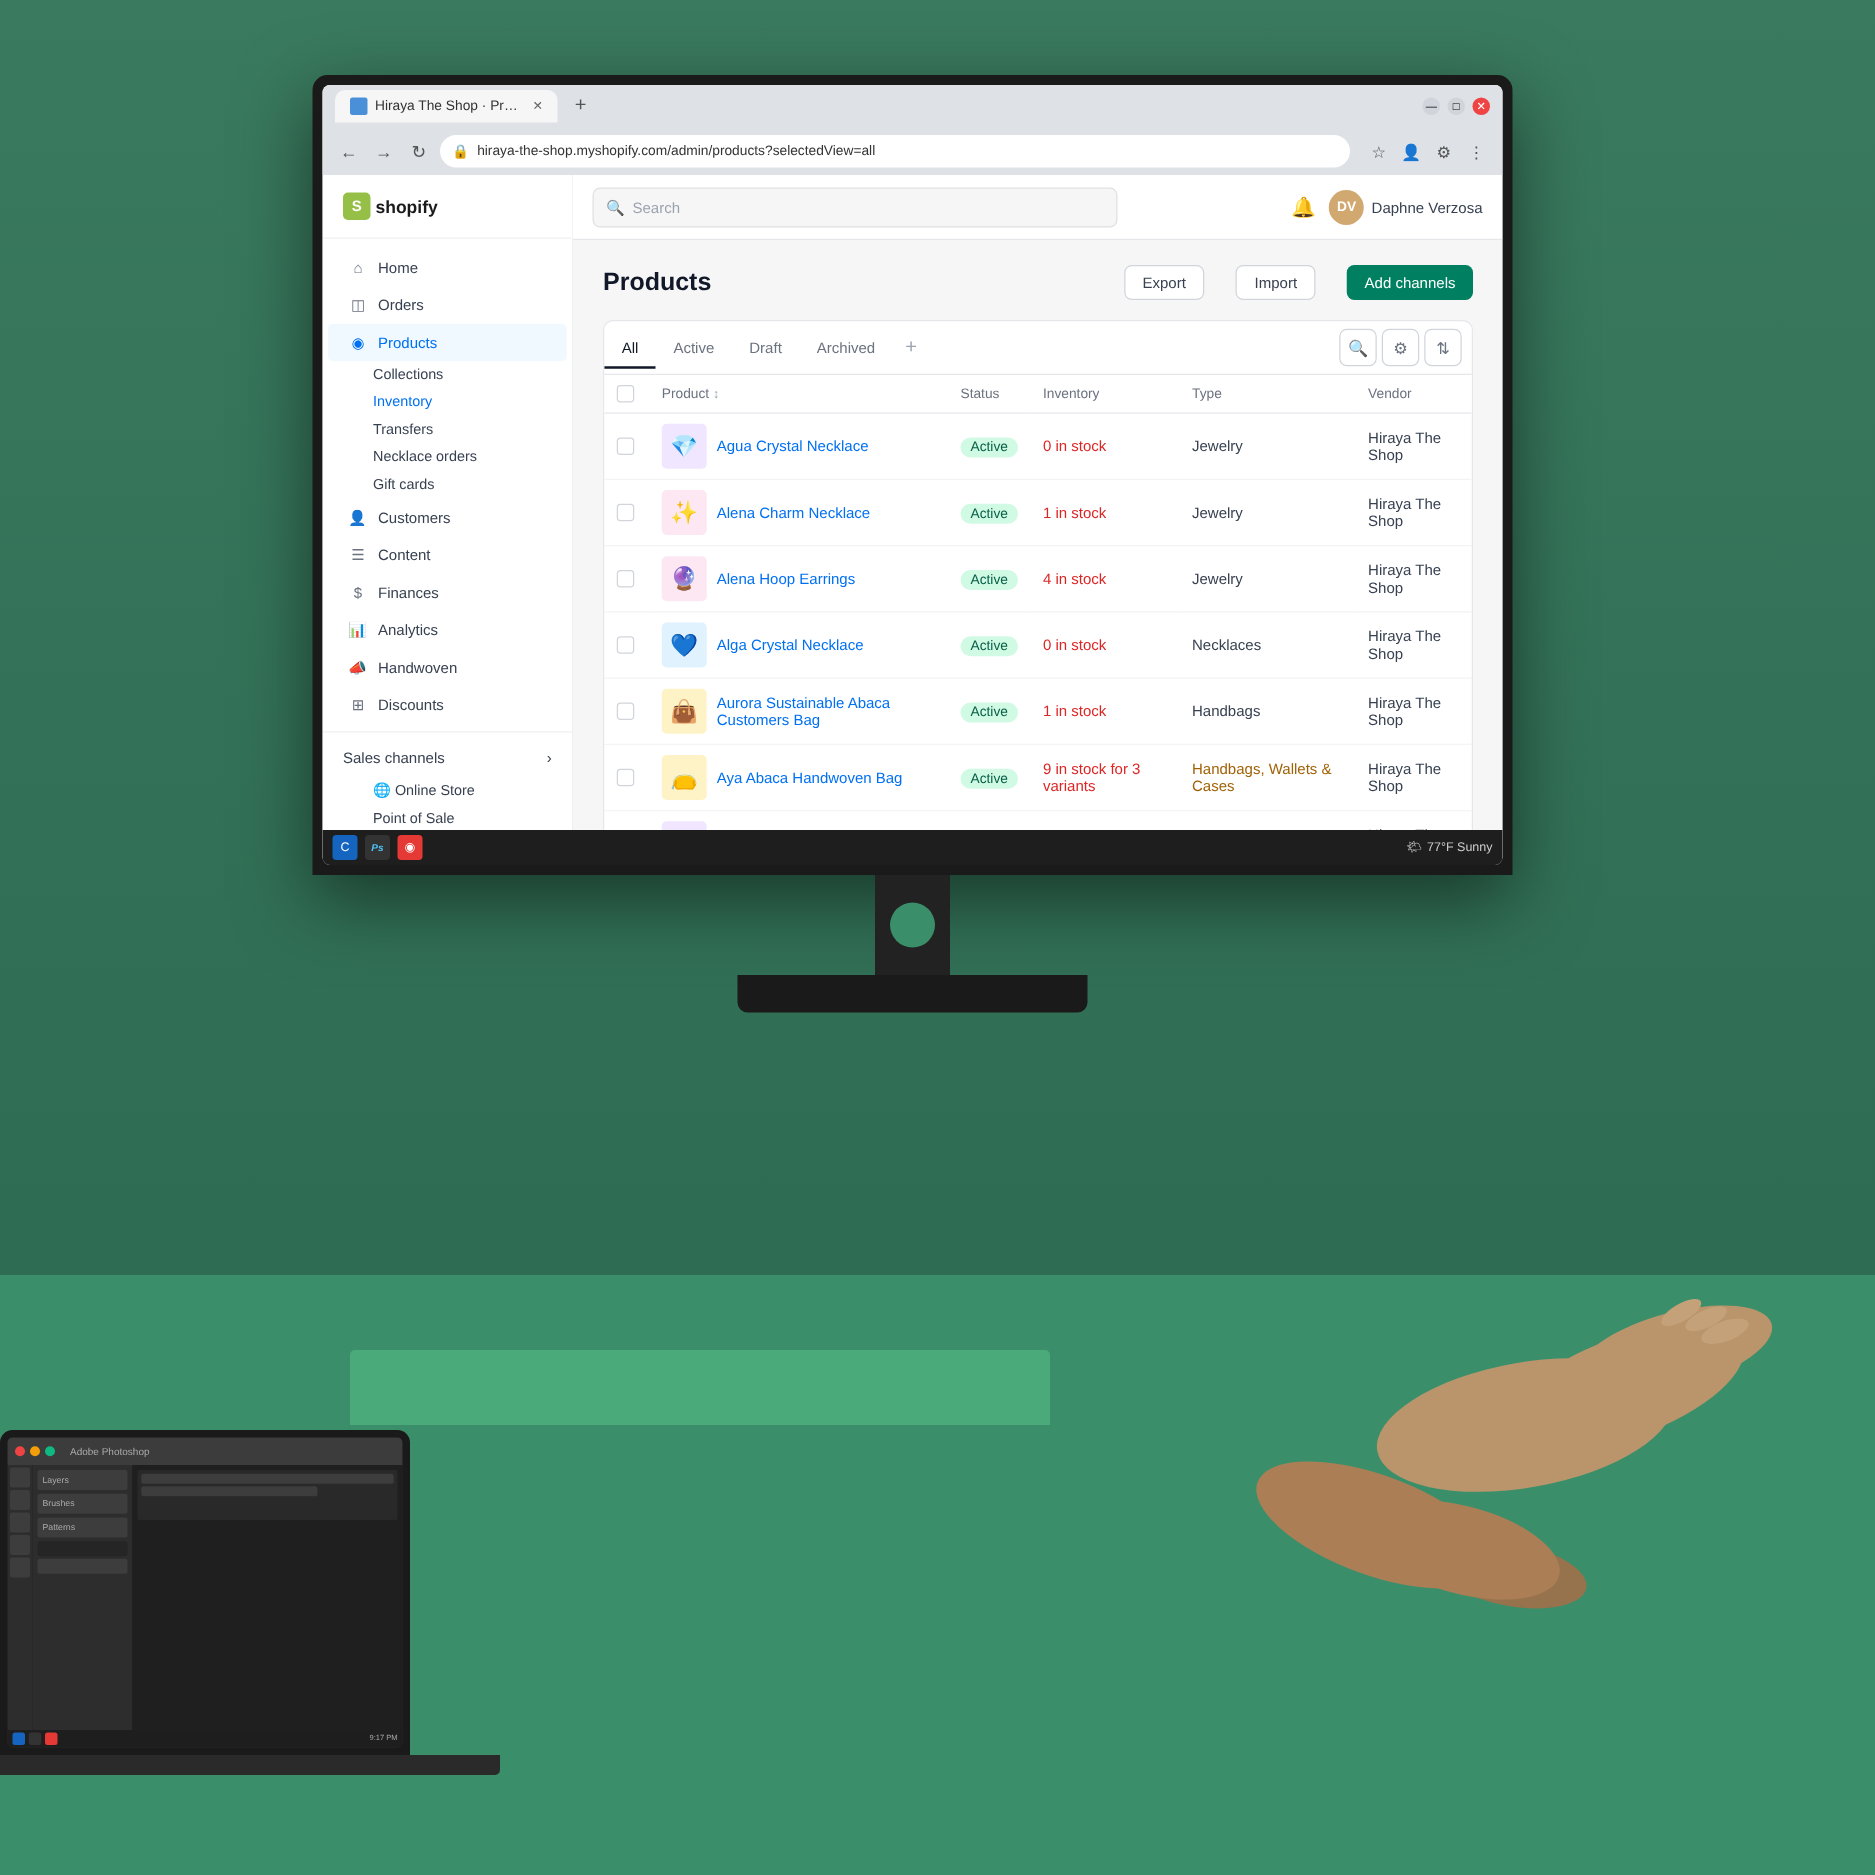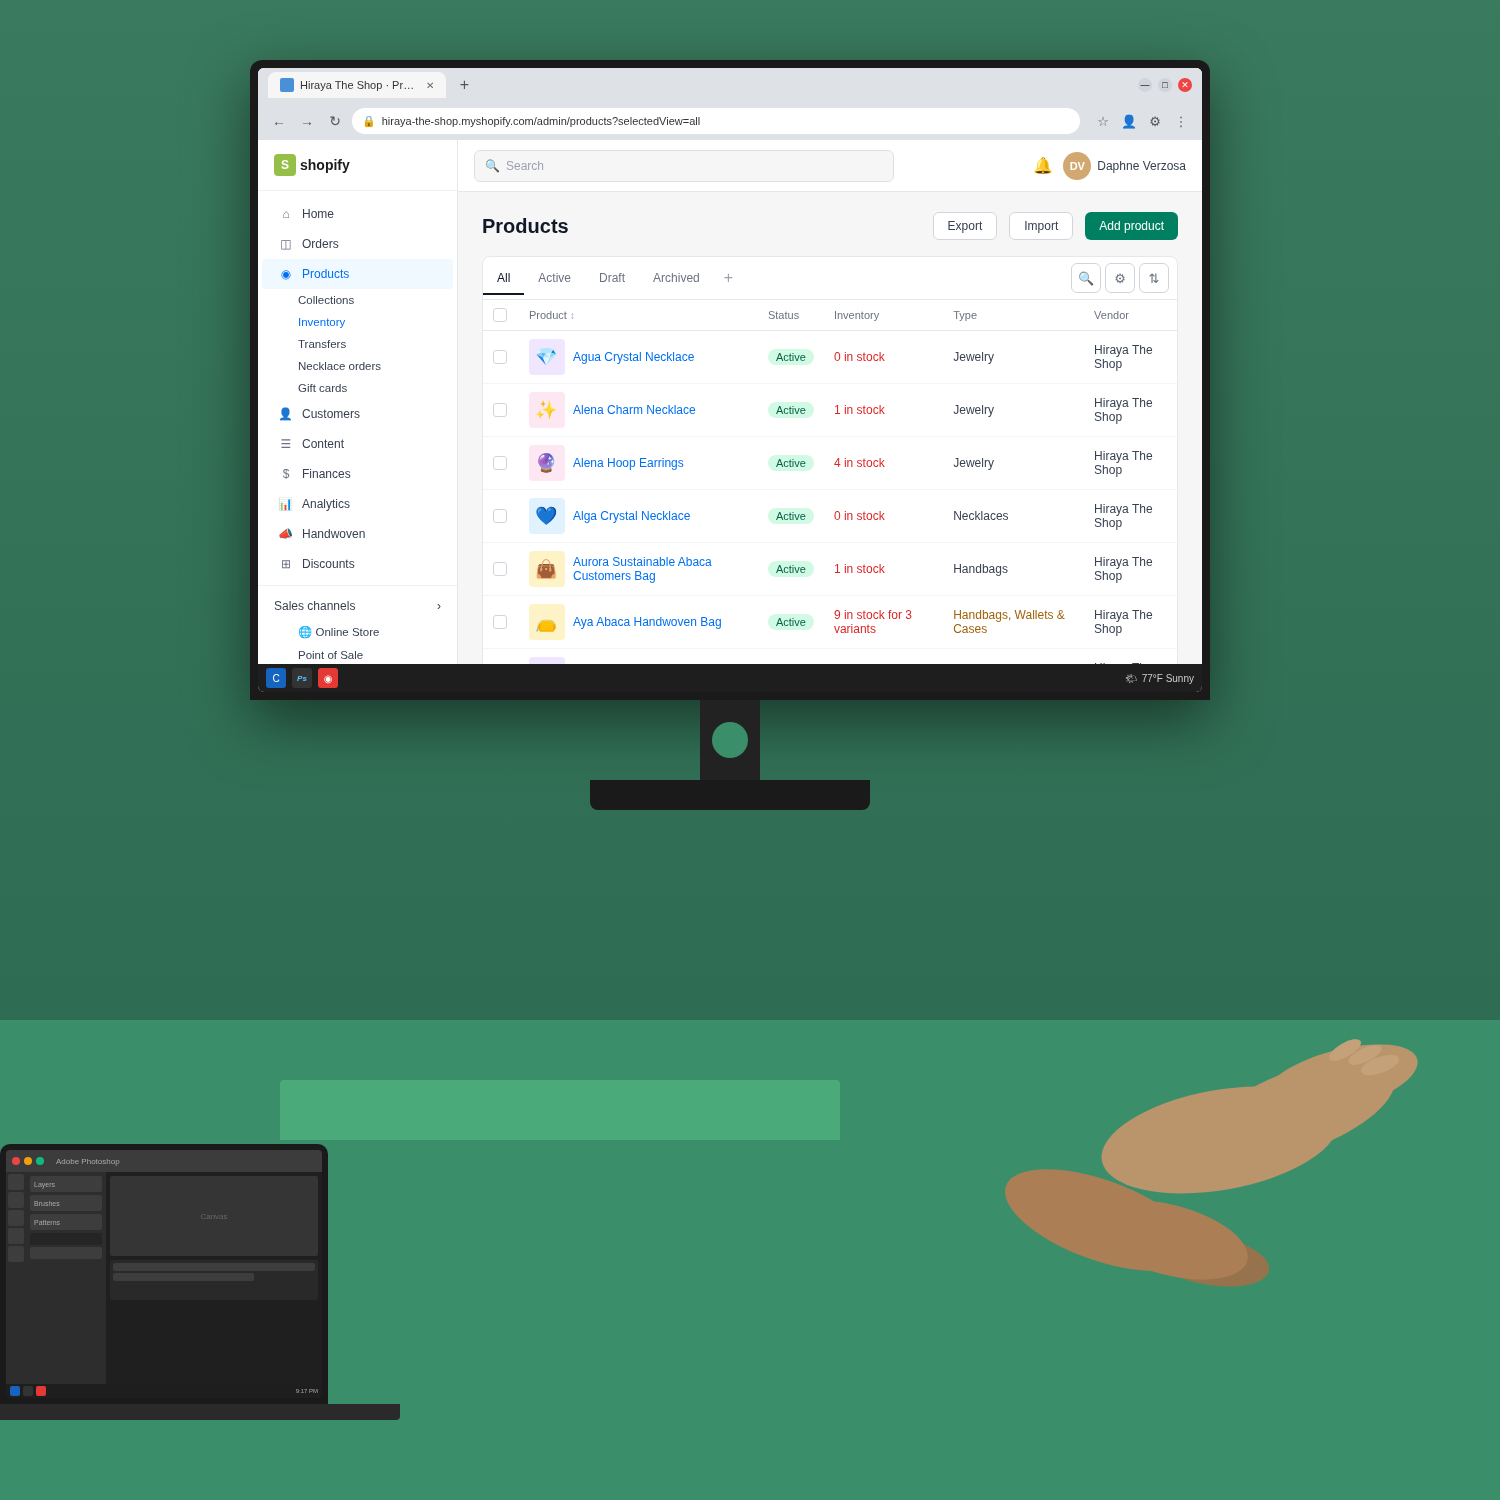--- a/index.html
+++ b/index.html
@@ -420,21 +420,21 @@
     .page-title {
       font-size: 20px;
       font-weight: 600;
       color: #111827;
     }
 
     .page-actions {
       margin-left: auto;
       display: flex;
       align-items: flex-start;
-      gap: 12px;
+      gap: 25px;
     }
 
     .btn-secondary {
       padding: 6px 14px;
       border: 1px solid #d1d5db;
       border-radius: 6px;
       background: #fff;
       font-size: 12px;
       color: #374151;
       cursor: pointer;
@@ -836,21 +836,21 @@
               </div>
             </div>
 
             <div class="products-page">
 
               <div class="page-header">
                 <h1 class="page-title">Products</h1>
                 <div class="page-actions">
                   <button class="btn-secondary">Export</button>
                   <button class="btn-secondary">Import</button>
-                  <button class="btn-primary">Add product</button>
+                  <button class="btn-primary">Add channels</button>
                 </div>
               </div>
 
               <div class="table-container">
 
                 <div class="tabs-bar">
                   <div class="tab active">All</div>
                   <div class="tab">Active</div>
                   <div class="tab">Draft</div>
                   <div class="tab">Archived</div>
@@ -1078,23 +1078,20 @@
 
           <div class="ps-sidebar">
             <div class="ps-sidebar-item">Layers</div>
             <div class="ps-sidebar-item">Brushes</div>
             <div class="ps-sidebar-item">Patterns</div>
             <div style="height:12px;background:#252525;margin-bottom:2px;border-radius:2px;"></div>
             <div style="height:12px;background:#3d3d3d;margin-bottom:2px;border-radius:2px;"></div>
           </div>
 
           <div class="ps-main">
-            <div class="ps-canvas">
-              <span style="color:#666;font-size:8px;">Canvas</span>
-            </div>
             <div style="height:40px;background:#292929;border-radius:2px;padding:3px;">
               <div style="height:8px;background:#3d3d3d;border-radius:2px;margin-bottom:2px;"></div>
               <div style="height:8px;background:#3d3d3d;border-radius:2px;width:70%;"></div>
             </div>
           </div>
         </div>
 
         <div class="laptop-taskbar-small">
           <div class="laptop-taskbar-icon" style="background:#1565c0;"></div>
           <div class="laptop-taskbar-icon" style="background:#333;"></div>

